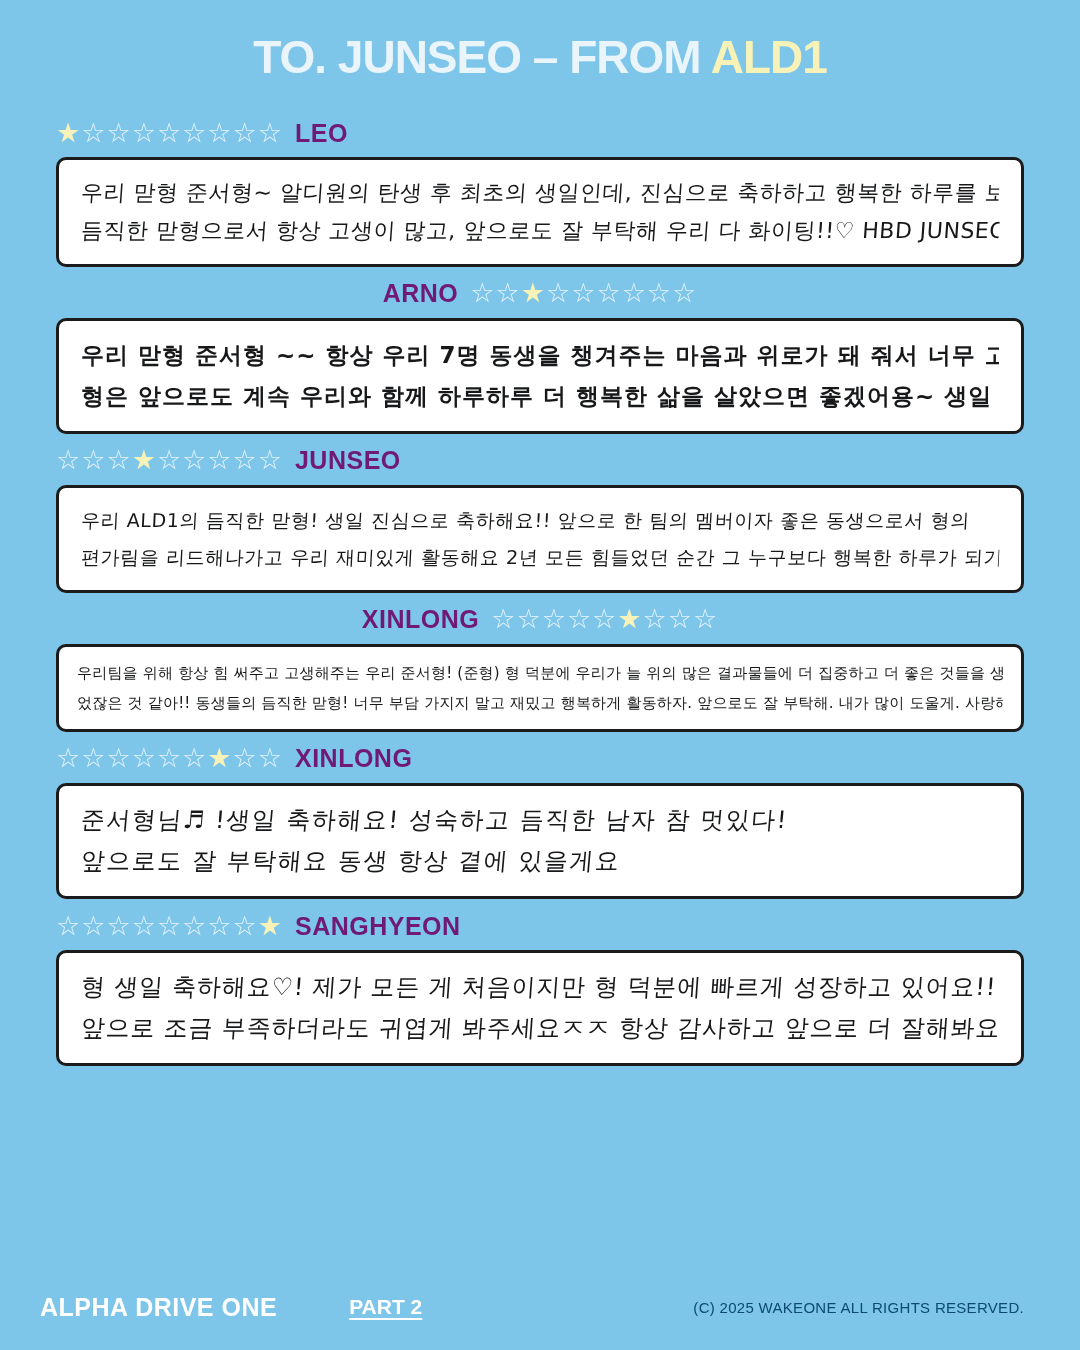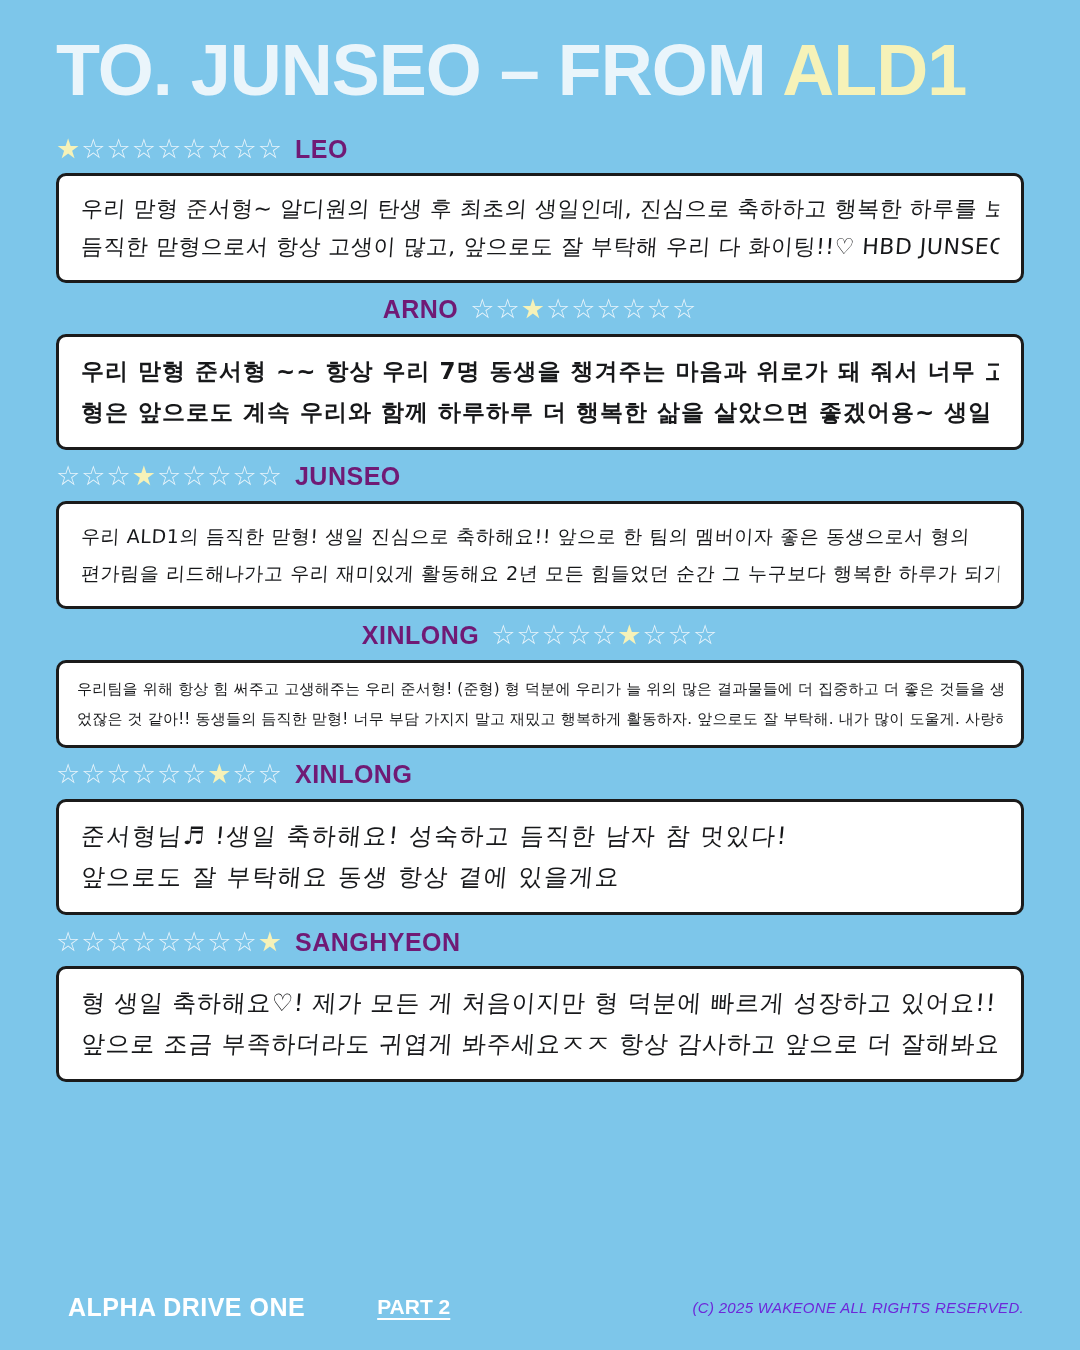--- a/index.html
+++ b/index.html
@@ -17,26 +17,27 @@
   .page {
     position: relative;
     width: 1080px;
     height: 1350px;
     box-sizing: border-box;
     padding: 34px 56px 0 56px;
   }
 
   
   .header {
-    font-weight: bold;
-    font-size: 72px;
+    text-align: center;
+    font-weight: bold;
+    font-size: 46px;
     letter-spacing: -1px;
     line-height: 1.0;
     white-space: nowrap;
-    margin-bottom: 26px;
+    margin-bottom: 36px;
     font-family: "Liberation Sans", sans-serif;
     font-stretch: condensed;
   }
   .header .white { color: #eaf5fb; }
   .header .cream { color: #f6f2b8; }
   .header .dash { color: #eaf5fb; }
 
   
   .member { margin-bottom: 10px; }
   .label-row {
@@ -89,21 +90,21 @@
   .hw-xinlong .note-line { font-size: 24px; line-height: 1.72; letter-spacing: 1.5px; transform: skewX(-5deg); }
   .hw-anxin .note-line { font-size: 25px; line-height: 1.66; letter-spacing: 1px; }
   .hw-sanghyeon .note-line { font-size: 24px; line-height: 1.7; letter-spacing: 0.8px; transform: skewX(-4deg); }
 
   .note.tall-2 { min-height: 92px; }
   .note.small { padding: 11px 18px; }
 
   
   .footer {
     position: absolute;
-    left: 68px;
+    left: 40px;
     right: 56px;
     bottom: 28px;
     display: flex;
     align-items: center;
     height: 30px;
   }
   .brand {
     font-size: 25px;
     font-weight: bold;
     color: #ffffff;
@@ -115,24 +116,23 @@
     font-weight: bold;
     color: #ffffff;
     text-decoration: underline;
     text-underline-offset: 4px;
     margin-left: 72px;
     white-space: nowrap;
   }
   .copyright {
     margin-left: auto;
     font-size: 15px;
-    color: #6d28d9;
+    color: #0c4a6e;
     letter-spacing: 0.3px;
     white-space: nowrap;
-    font-style: italic;
   }
 </style>
 </head>
 <body>
 
 <div class="page">
 
   <div class="header">
     <span class="white">TO. JUNSEO</span>
     <span class="dash">–</span>

